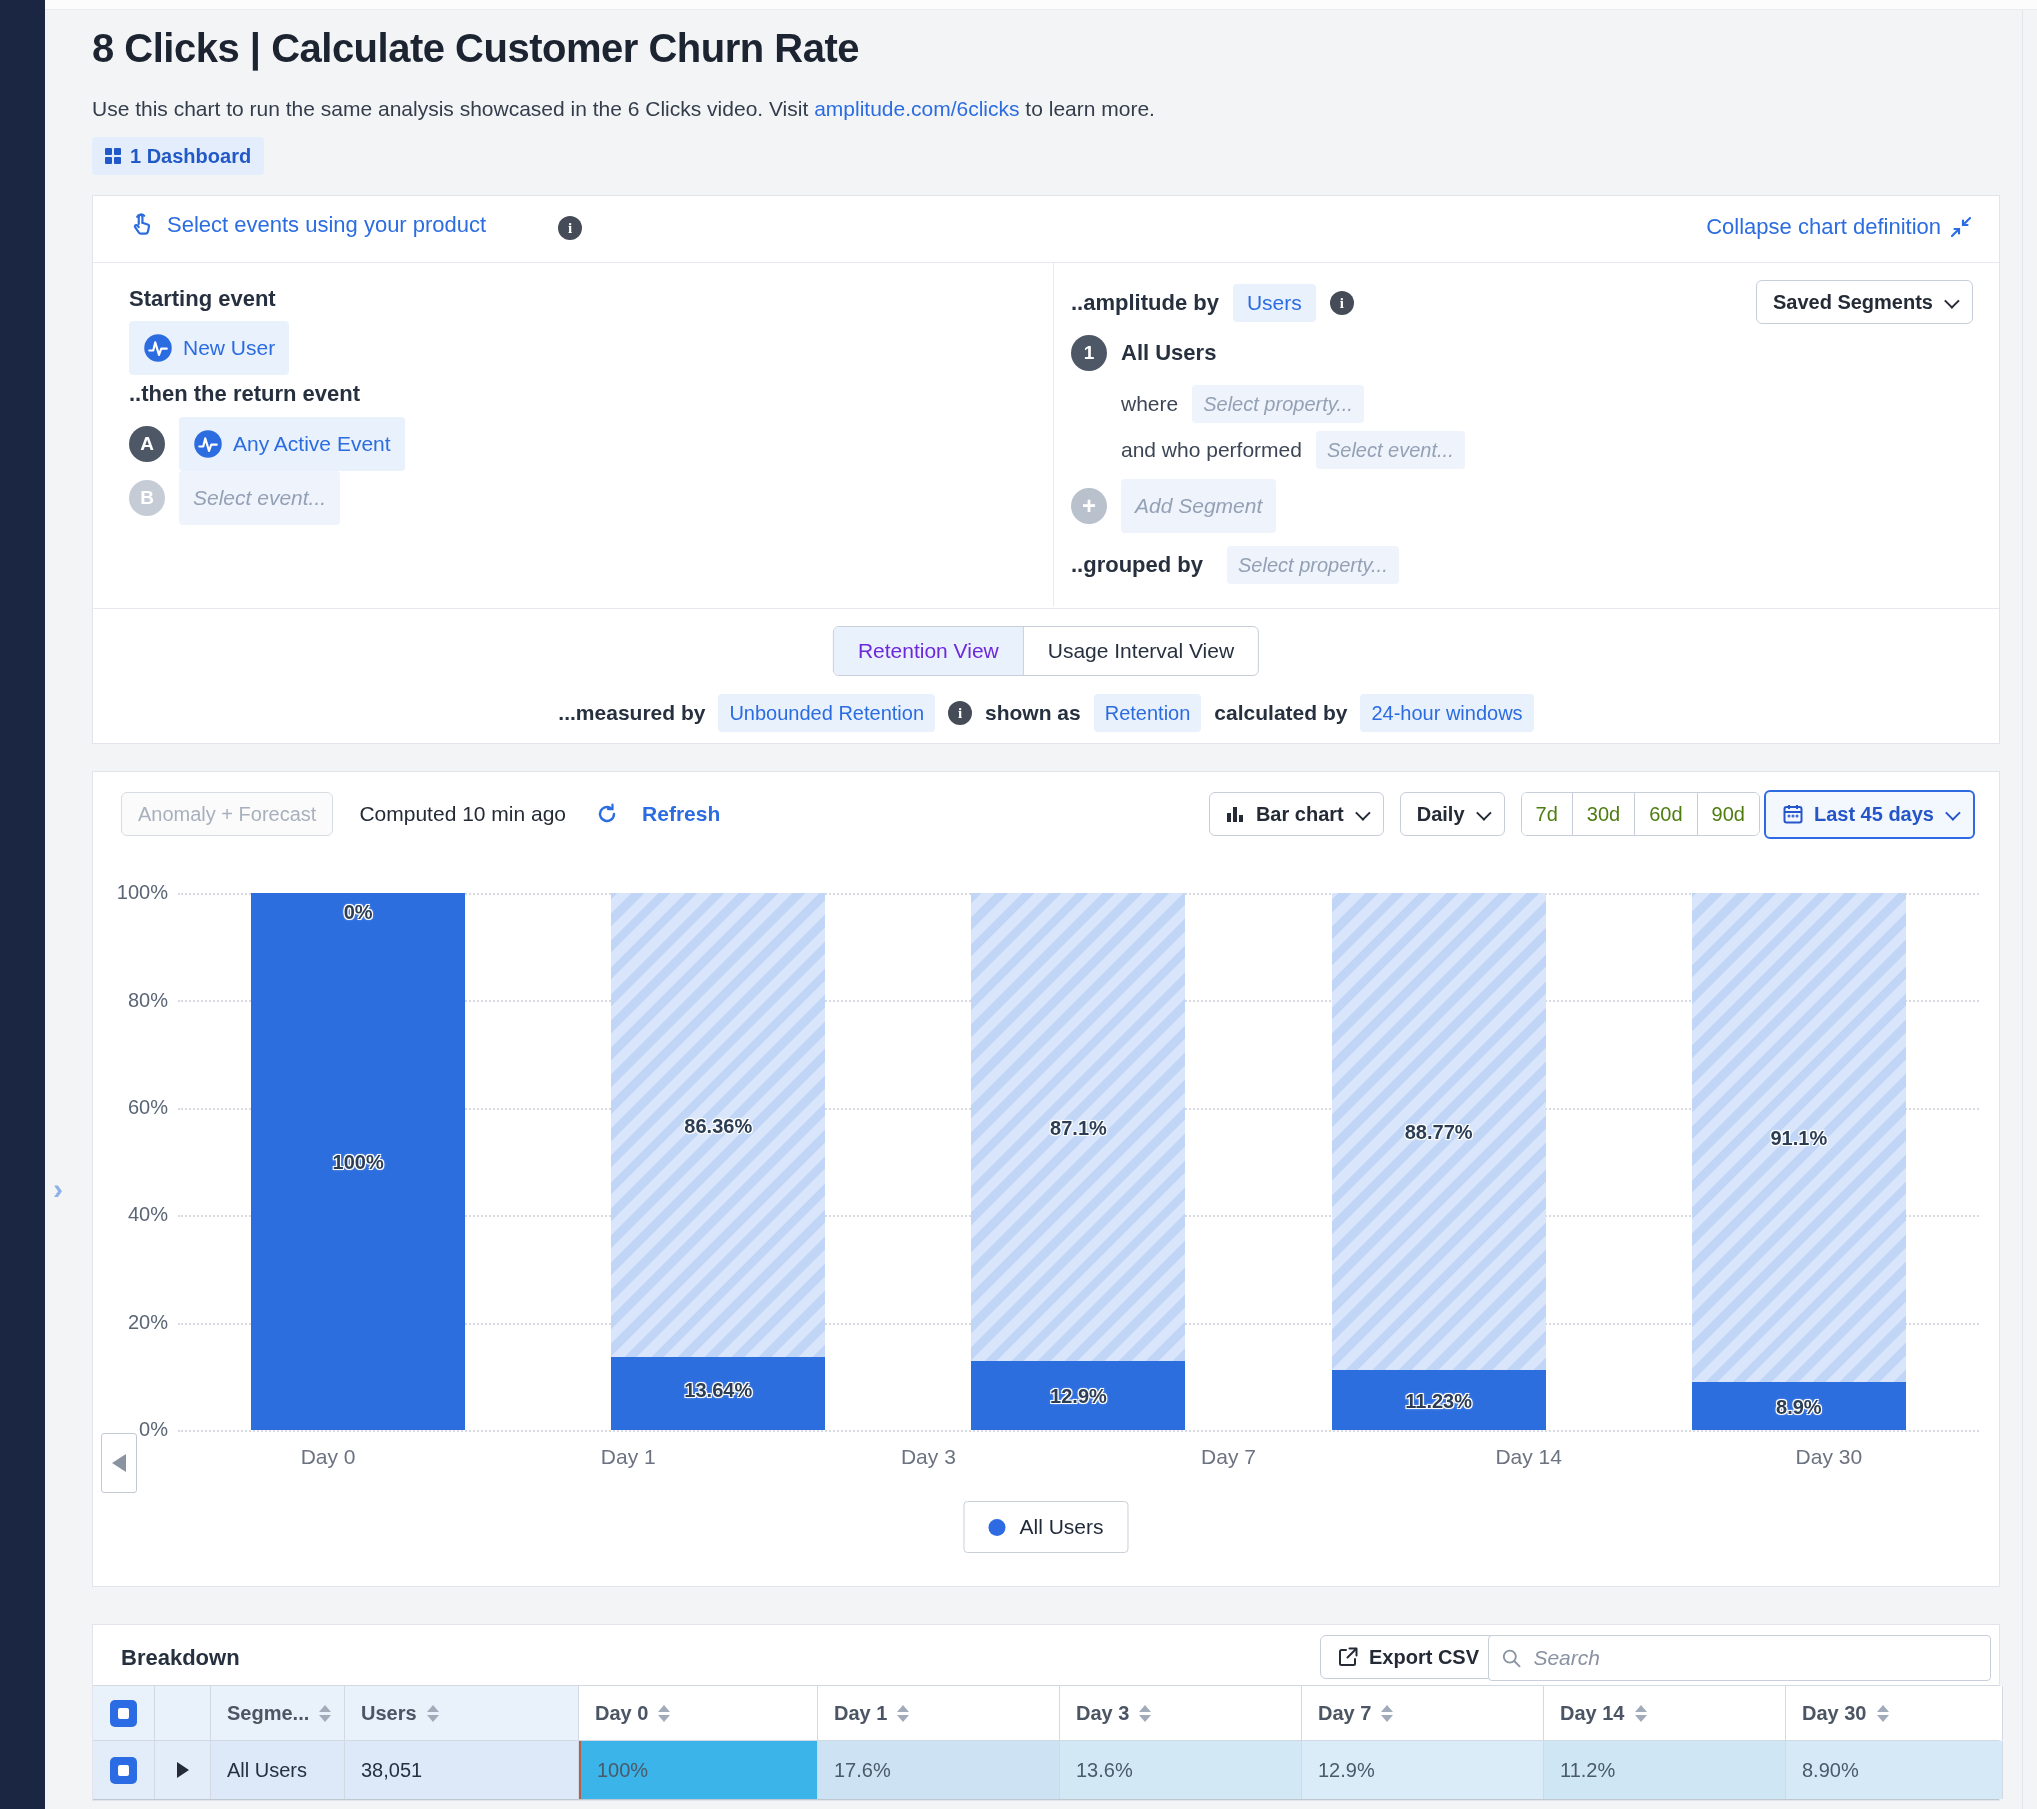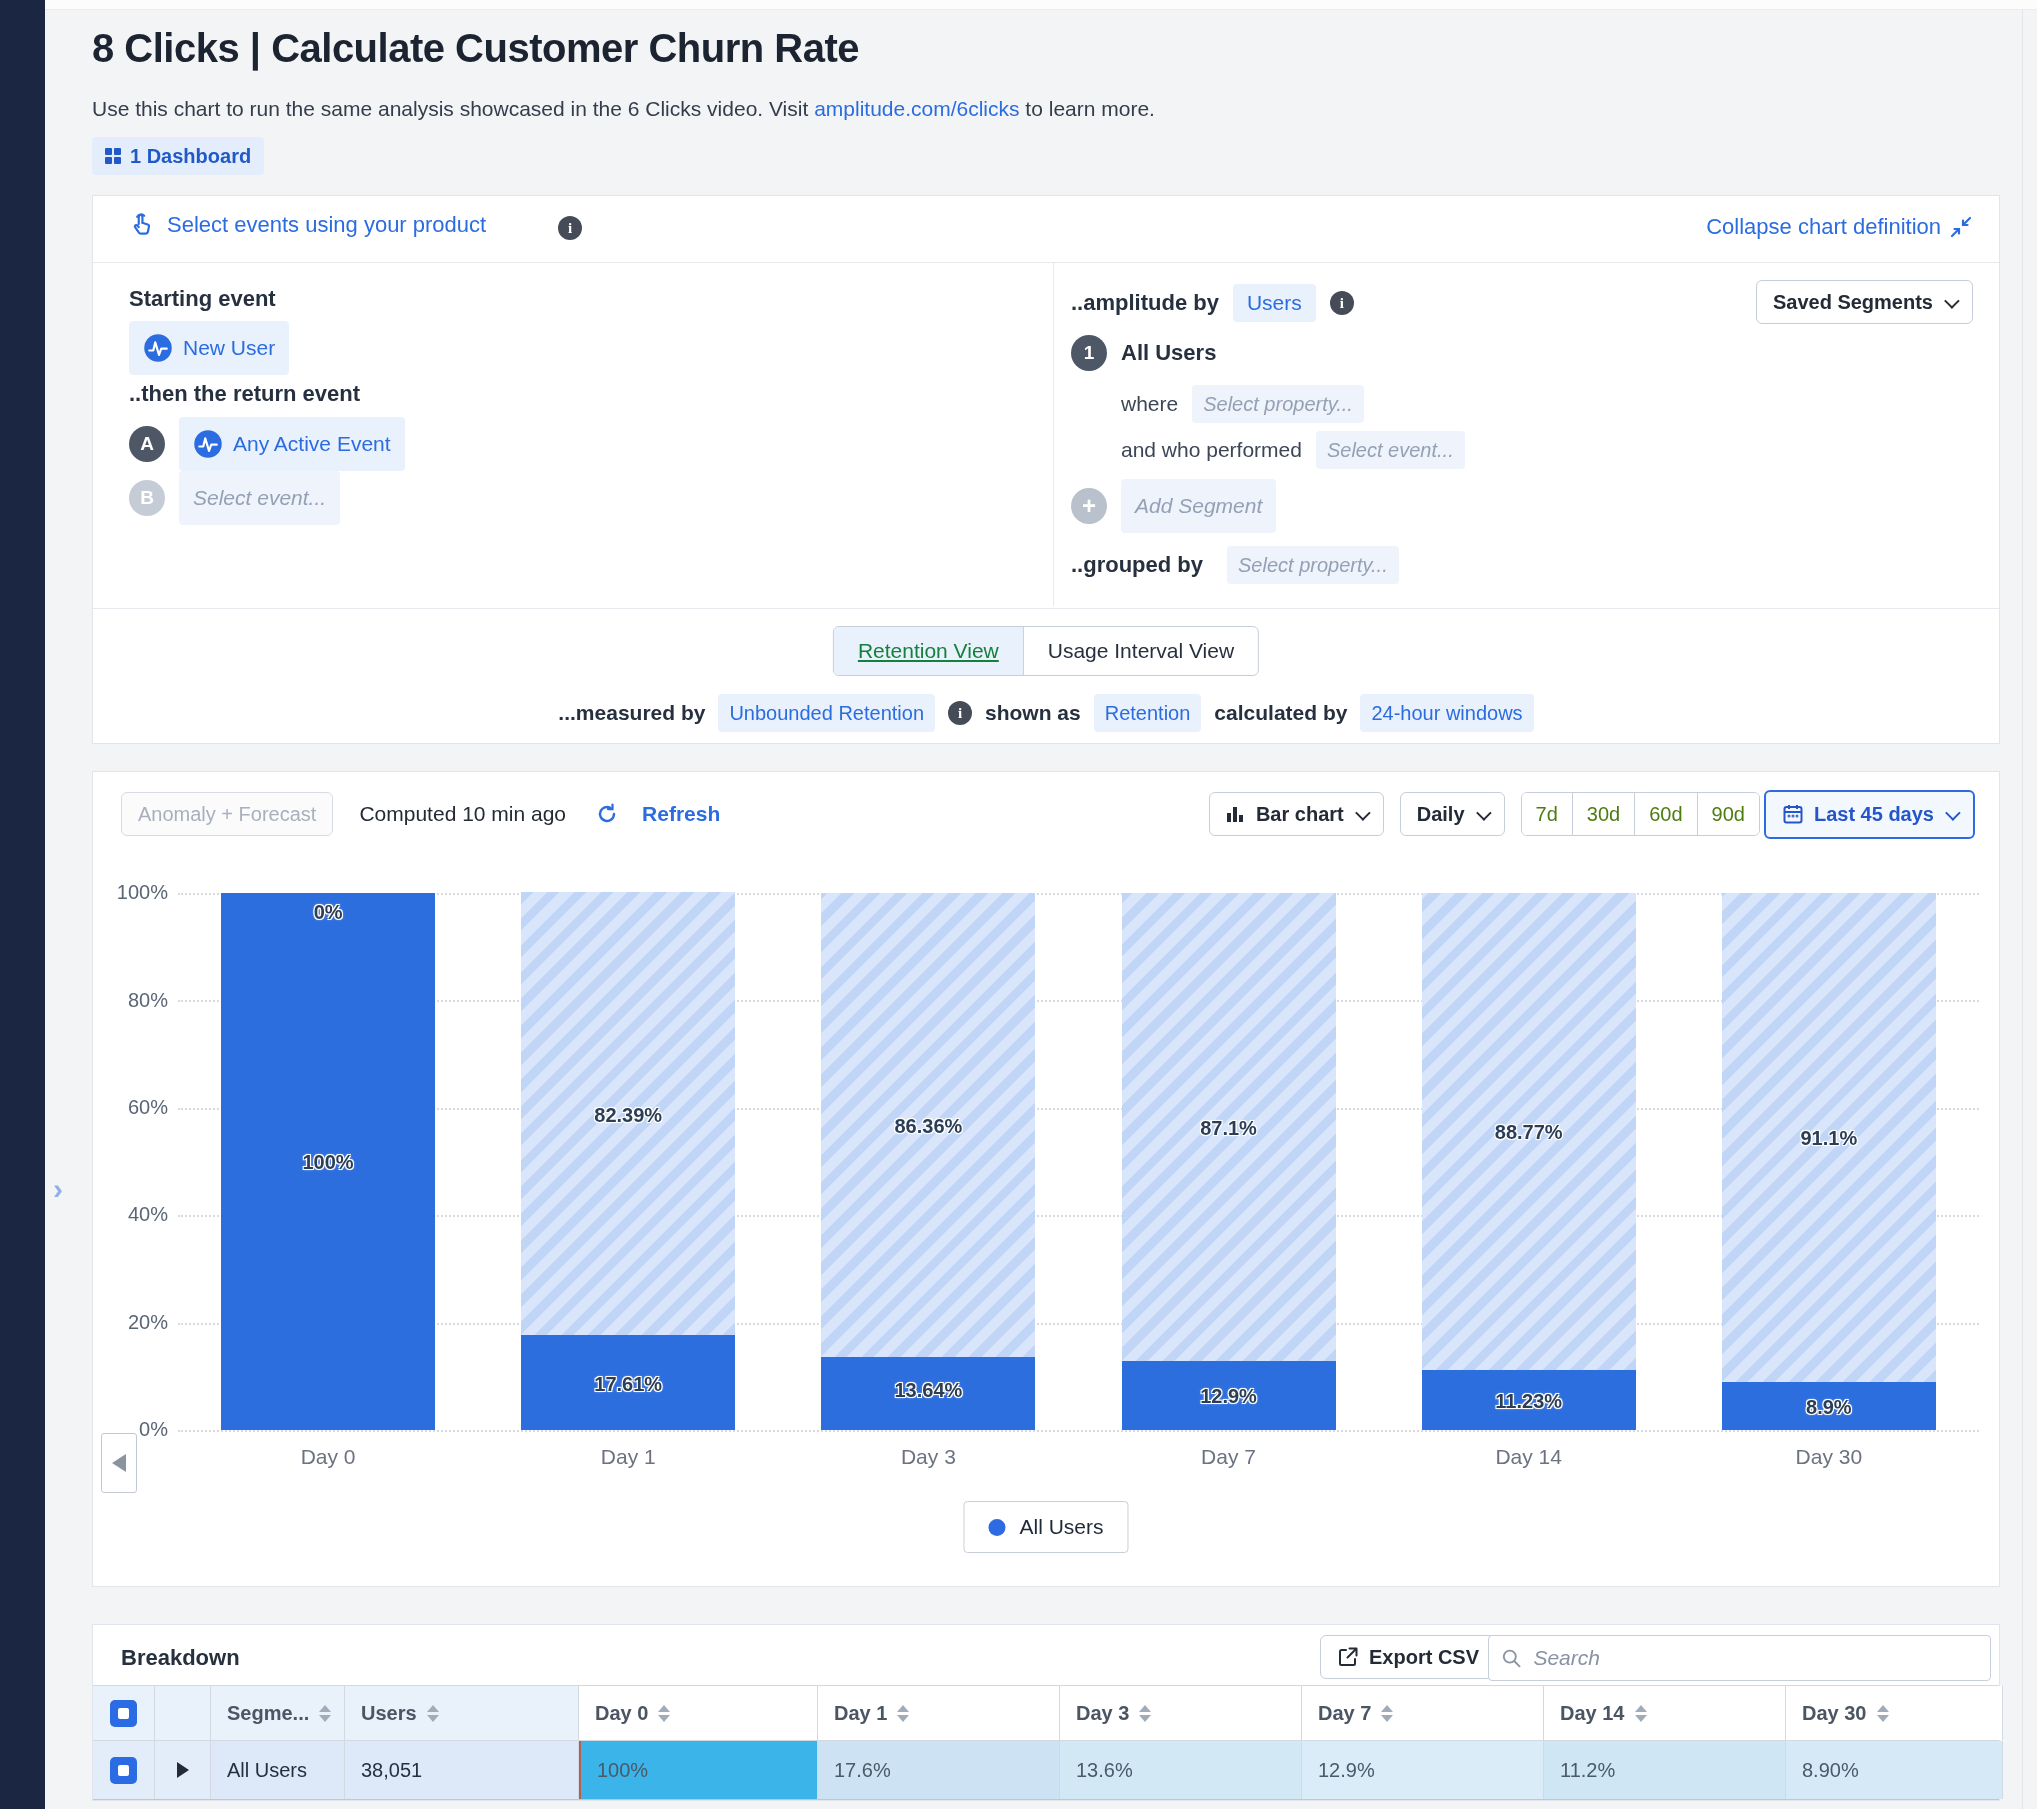--- a/index.html
+++ b/index.html
@@ -43,21 +43,21 @@
   .c-dark{background:#4d5766;} .c-light{background:#c6ccd6;} .c-plus{background:#b9c1cc;font-size:24px;}
   .plain-label{font-size:21px;color:#3c4656;}
   .btn{display:inline-flex;align-items:center;gap:10px;background:#fff;border:1px solid #c7ced9;border-radius:6px;
     font-size:20px;font-weight:700;color:#242b36;padding:0 16px;height:44px;cursor:pointer;box-sizing:border-box;}
   .chev{width:9px;height:9px;border-right:2px solid currentColor;border-bottom:2px solid currentColor;
     transform:rotate(45deg) translateY(-2px);display:inline-block;margin-left:2px;}
 
   .tabs{position:absolute;top:430px;left:50%;transform:translateX(-50%);display:flex;border:1px solid #c7ced9;
     border-radius:6px;overflow:hidden;background:#fff;}
   .tab{height:48px;line-height:48px;padding:0 24px;font-size:21px;color:#26303e;cursor:pointer;}
-  .tab.active{background:#e9f1fd;color:#15803d;text-decoration:underline;}
+  .tab.active{background:#e9f1fd;color:#6d28d9;}
   .tab + .tab{border-left:1px solid #c7ced9;}
   .measured{position:absolute;top:498px;left:0;right:0;display:flex;justify-content:center;align-items:center;gap:13px;}
   .measured .sec-label{font-size:21px;}
   .chip.sm{height:38px;padding:0 11px;font-size:20px;}
 
   .toolbar{position:absolute;left:28px;right:24px;top:20px;height:44px;display:flex;align-items:center;}
   .btn.disabled{color:#a7b0bc;border-color:#d7dce3;background:#fbfbfc;font-weight:400;cursor:default;}
   .computed{font-size:21px;color:#242b36;margin-left:26px;}
   .refresh{display:flex;align-items:center;gap:24px;color:#2b6ce0;font-size:21px;font-weight:700;margin-left:30px;cursor:pointer;}
   .spacer{flex:1;}
@@ -299,26 +299,20 @@
         <div class="gridline" style="top: 322px;"></div>
         <div class="gridline" style="top: 430px;"></div>
         <div class="gridline" style="top: 537px;"></div>
         <div class="bars">
           <div class="bar-group">
             <div class="seg solid" style="height: 537px; background: rgb(45, 110, 223);"></div>
             <div class="bar-label" style="top: 8px;">0%</div>
             <div class="bar-label" style="bottom: 256px;">100%</div>
           </div>
           <div class="bar-group">
-            <div class="seg striped" style="bottom: 95px; height: 443px;"></div>
-            <div class="seg solid" style="height: 95px; background: rgb(45, 110, 223);"></div>
-            <div class="bar-label" style="bottom: 303px;">82.39%</div>
-            <div class="bar-label" style="bottom: 34px;">17.61%</div>
-          </div>
-          <div class="bar-group">
             <div class="seg striped" style="bottom: 73px; height: 464px;"></div>
             <div class="seg solid" style="height: 73px; background: rgb(45, 110, 223);"></div>
             <div class="bar-label" style="bottom: 292px;">86.36%</div>
             <div class="bar-label" style="bottom: 28px;">13.64%</div>
           </div>
           <div class="bar-group">
             <div class="seg striped" style="bottom: 69px; height: 468px;"></div>
             <div class="seg solid" style="height: 69px; background: rgb(45, 110, 223);"></div>
             <div class="bar-label" style="bottom: 290px;">87.1%</div>
             <div class="bar-label" style="bottom: 22px;">12.9%</div>

